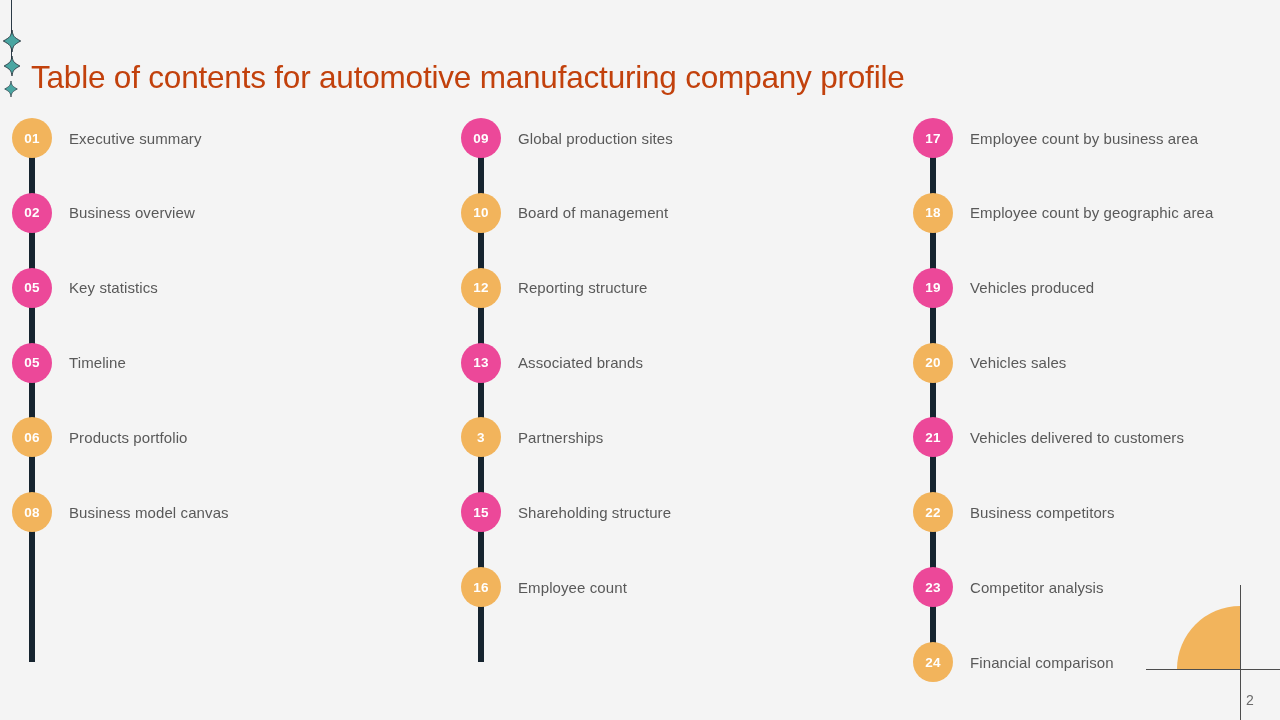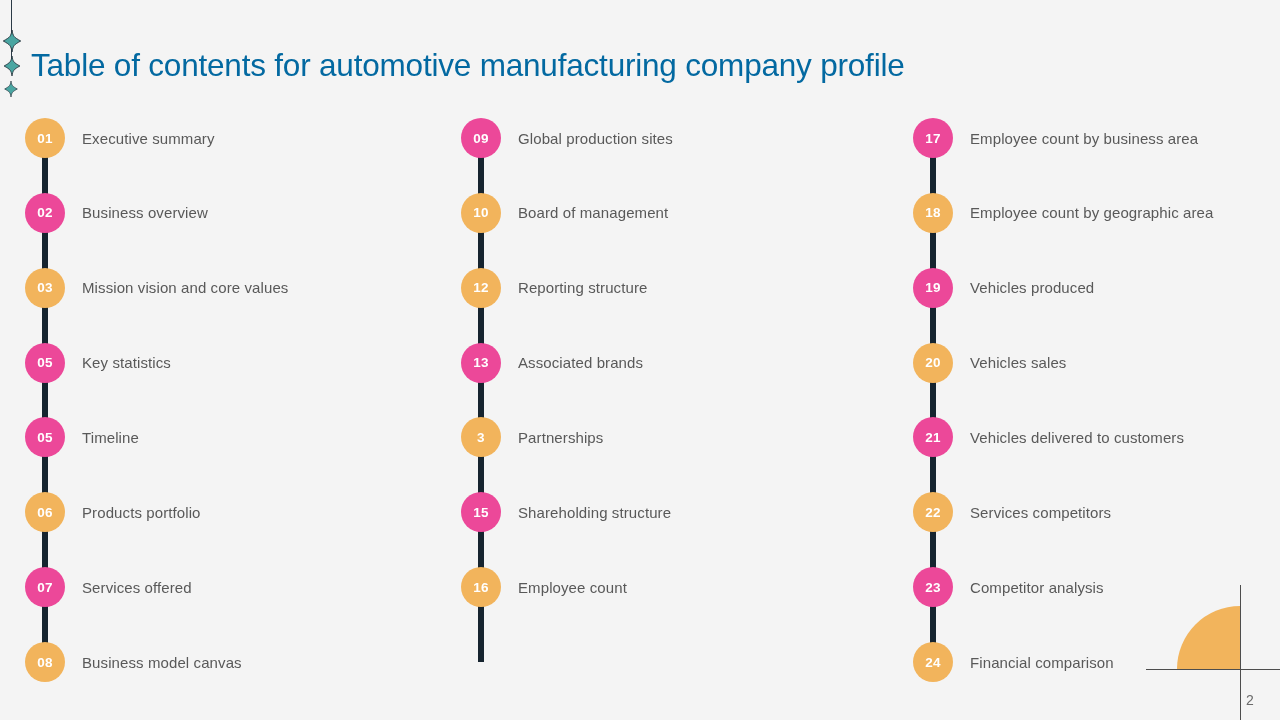--- a/index.html
+++ b/index.html
@@ -3,30 +3,30 @@
 <meta charset="utf-8">
 <style>
   html,body{margin:0;padding:0;}
   body{
     width:1280px;height:720px;position:relative;overflow:hidden;
     background:#f4f4f4;
     font-family:"Liberation Sans", sans-serif;
   }
   
   .page-title{
-    position:absolute;left:31px;top:26px;width:1120px;
-    font-size:31.5px;line-height:1.15;color:#0369a1;
+    position:absolute;left:31px;top:38px;width:1120px;
+    font-size:31.5px;line-height:1.15;color:#c2410c;
     letter-spacing:-0.2px;font-weight:400;
   }
   .topline{position:absolute;left:11px;top:0;width:1px;height:68px;background:#2b3a46;}
   .sparkle{position:absolute;}
   .sparkle svg{display:block;}
   
   .toc-column{position:absolute;top:100.6px;width:420px;}
-  .col-a{left:25px;text-align:right;}
+  .col-a{left:12px;text-align:right;}
   .col-b{left:461px;}
   .col-c{left:913px;}
   .connector{
     position:absolute;left:17px;top:37.4px;width:6px;height:524px;
     background:#16242f;
   }
   .toc-item{display:flex;align-items:center;height:74.86px;position:relative;}
   .badge{
     flex:0 0 40px;width:40px;height:40px;border-radius:50%;
     display:flex;align-items:center;justify-content:center;
@@ -76,38 +76,30 @@
   <div class="connector"></div>
   <div class="toc-item">
     <span class="badge" data-color="orange">01</span>
     <span class="item-label">Executive summary</span>
   </div>
   <div class="toc-item">
     <span class="badge" data-color="teal">02</span>
     <span class="item-label">Business overview</span>
   </div>
   <div class="toc-item">
-    <span class="badge" data-color="orange">03</span>
-    <span class="item-label">Mission vision and core values</span>
-  </div>
-  <div class="toc-item">
     <span class="badge" data-color="teal">05</span>
     <span class="item-label">Key statistics</span>
   </div>
   <div class="toc-item">
     <span class="badge" data-color="teal">05</span>
     <span class="item-label">Timeline</span>
   </div>
   <div class="toc-item">
     <span class="badge" data-color="orange">06</span>
     <span class="item-label">Products portfolio</span>
-  </div>
-  <div class="toc-item">
-    <span class="badge" data-color="teal">07</span>
-    <span class="item-label">Services offered</span>
   </div>
   <div class="toc-item">
     <span class="badge" data-color="orange">08</span>
     <span class="item-label">Business model canvas</span>
   </div>
 </div>
 
 <div class="toc-column col-b">
   <div class="connector"></div>
   <div class="toc-item">
@@ -157,21 +149,21 @@
   <div class="toc-item">
     <span class="badge" data-color="orange">20</span>
     <span class="item-label">Vehicles sales</span>
   </div>
   <div class="toc-item">
     <span class="badge" data-color="teal">21</span>
     <span class="item-label">Vehicles delivered to customers</span>
   </div>
   <div class="toc-item">
     <span class="badge" data-color="orange">22</span>
-    <span class="item-label">Services competitors</span>
+    <span class="item-label">Business competitors</span>
   </div>
   <div class="toc-item">
     <span class="badge" data-color="teal">23</span>
     <span class="item-label">Competitor analysis</span>
   </div>
   <div class="toc-item">
     <span class="badge" data-color="orange">24</span>
     <span class="item-label">Financial comparison</span>
   </div>
 </div>

